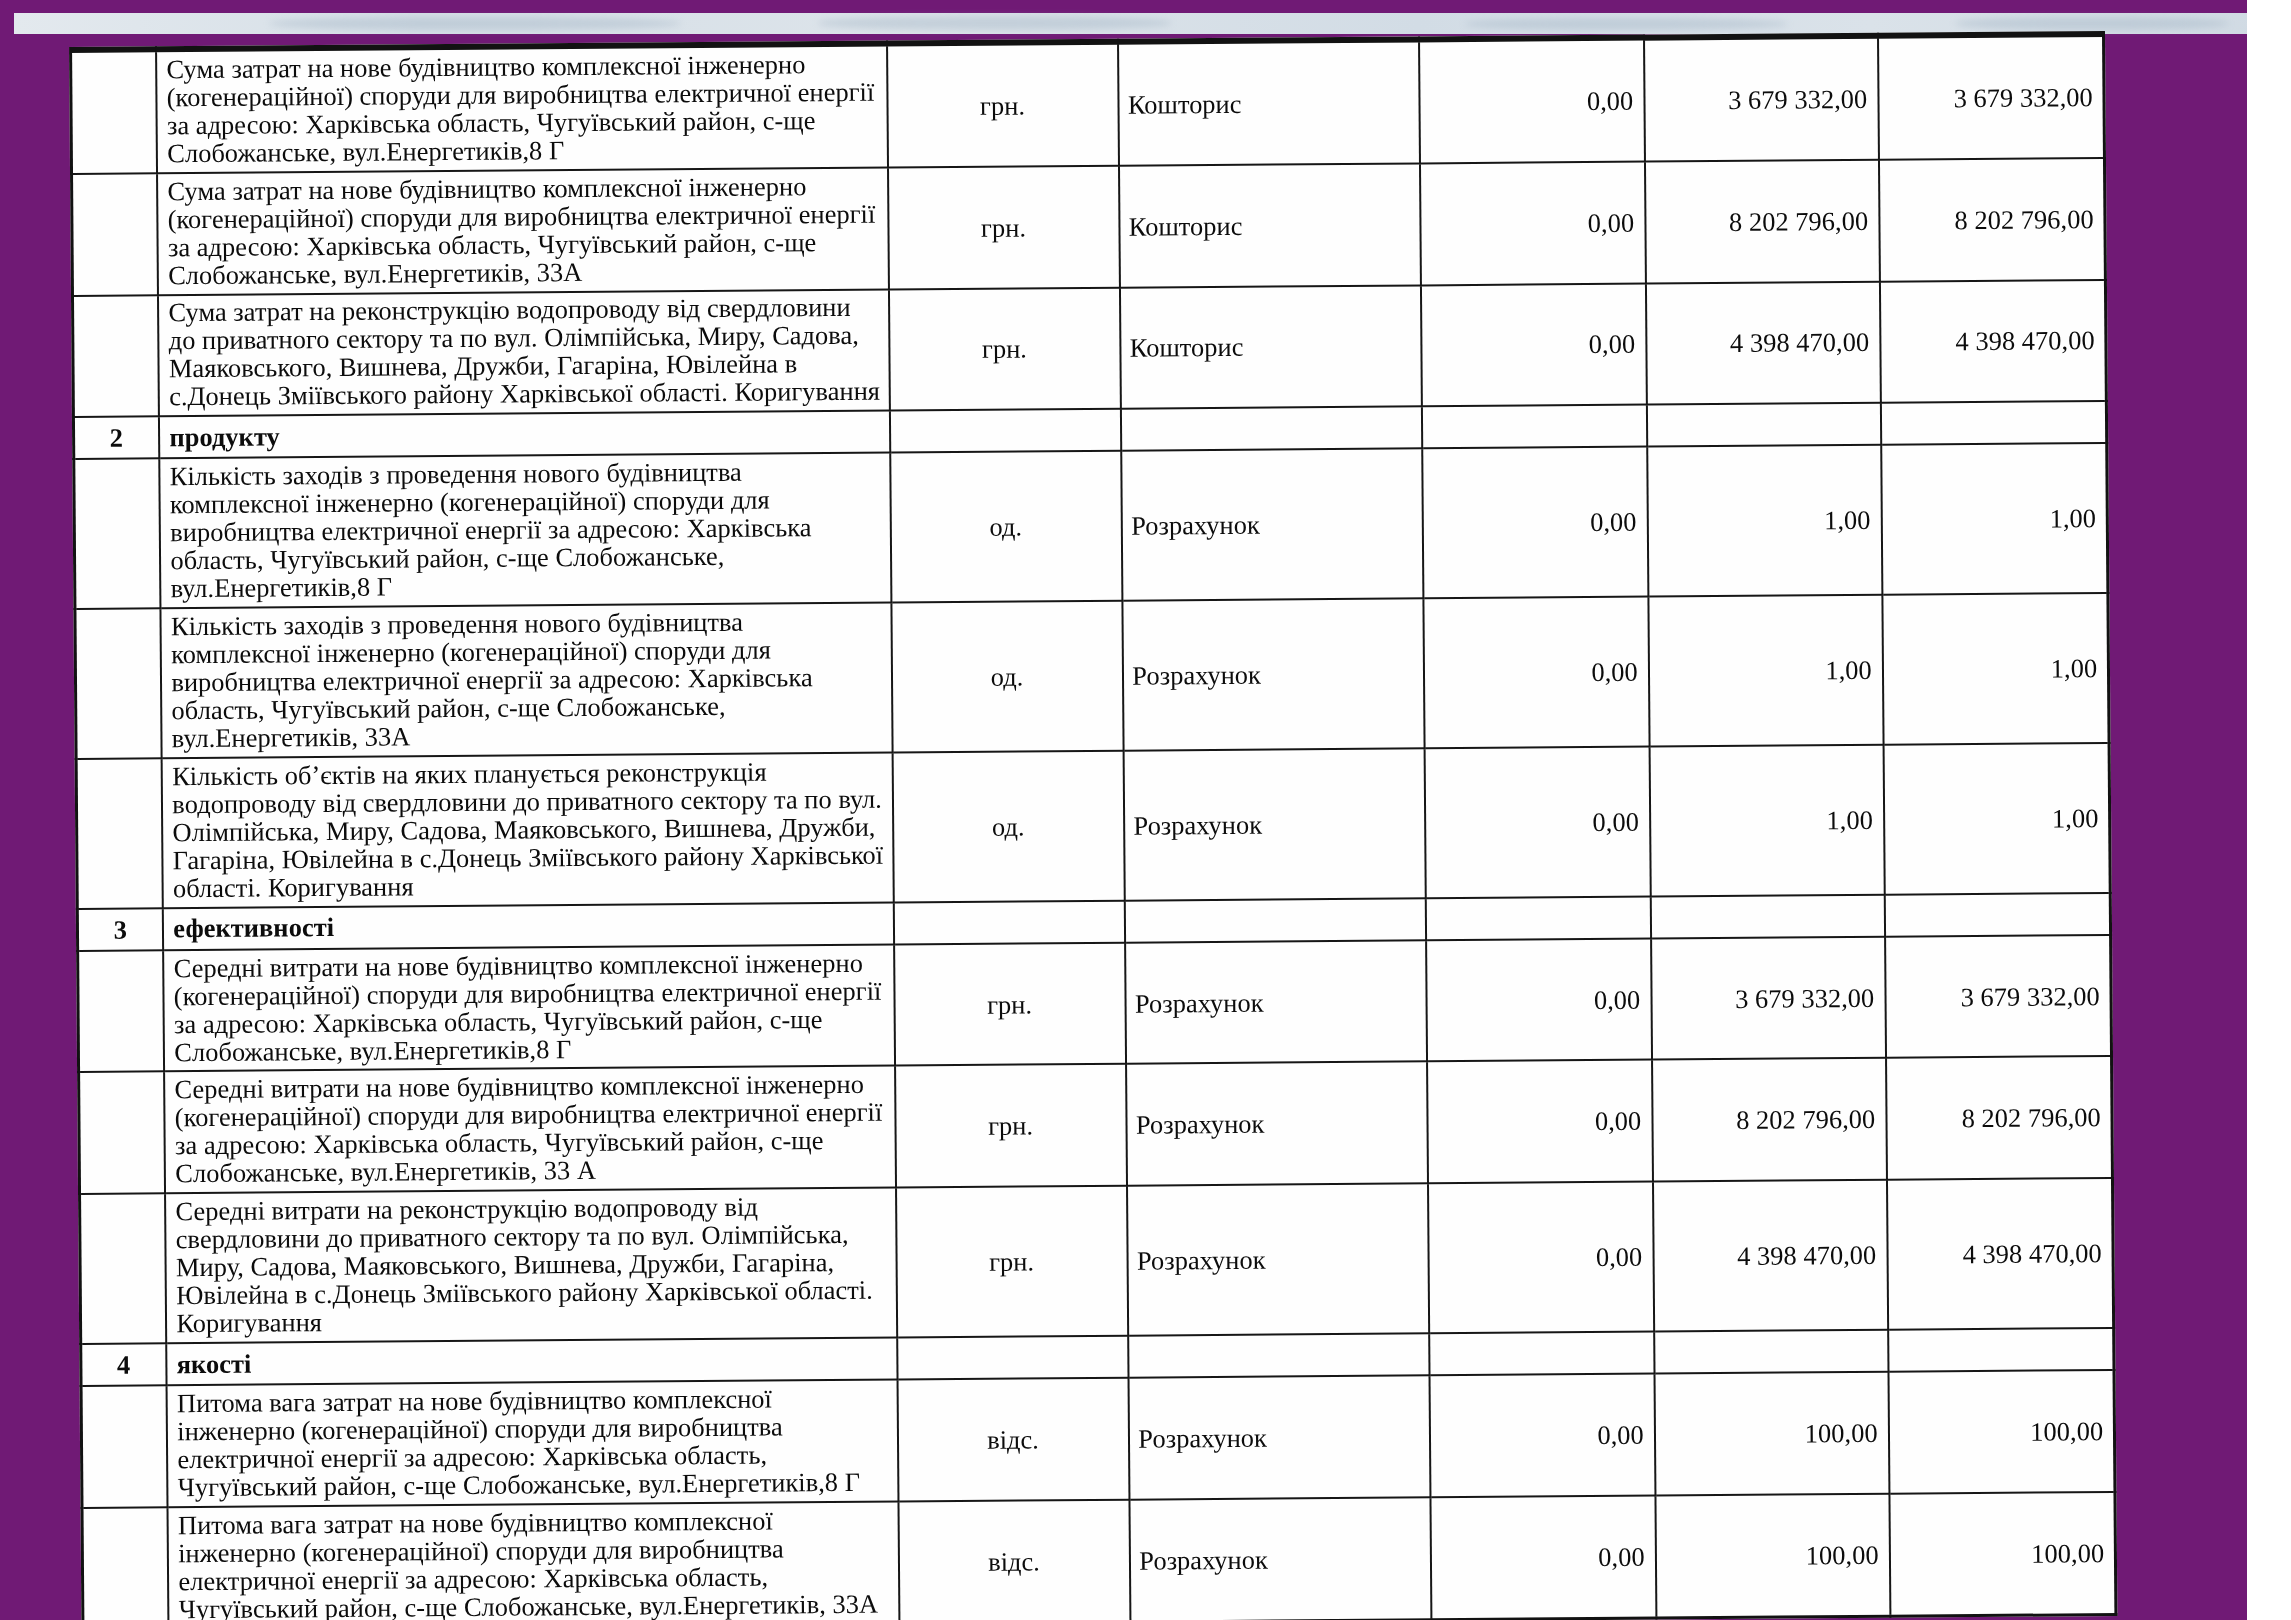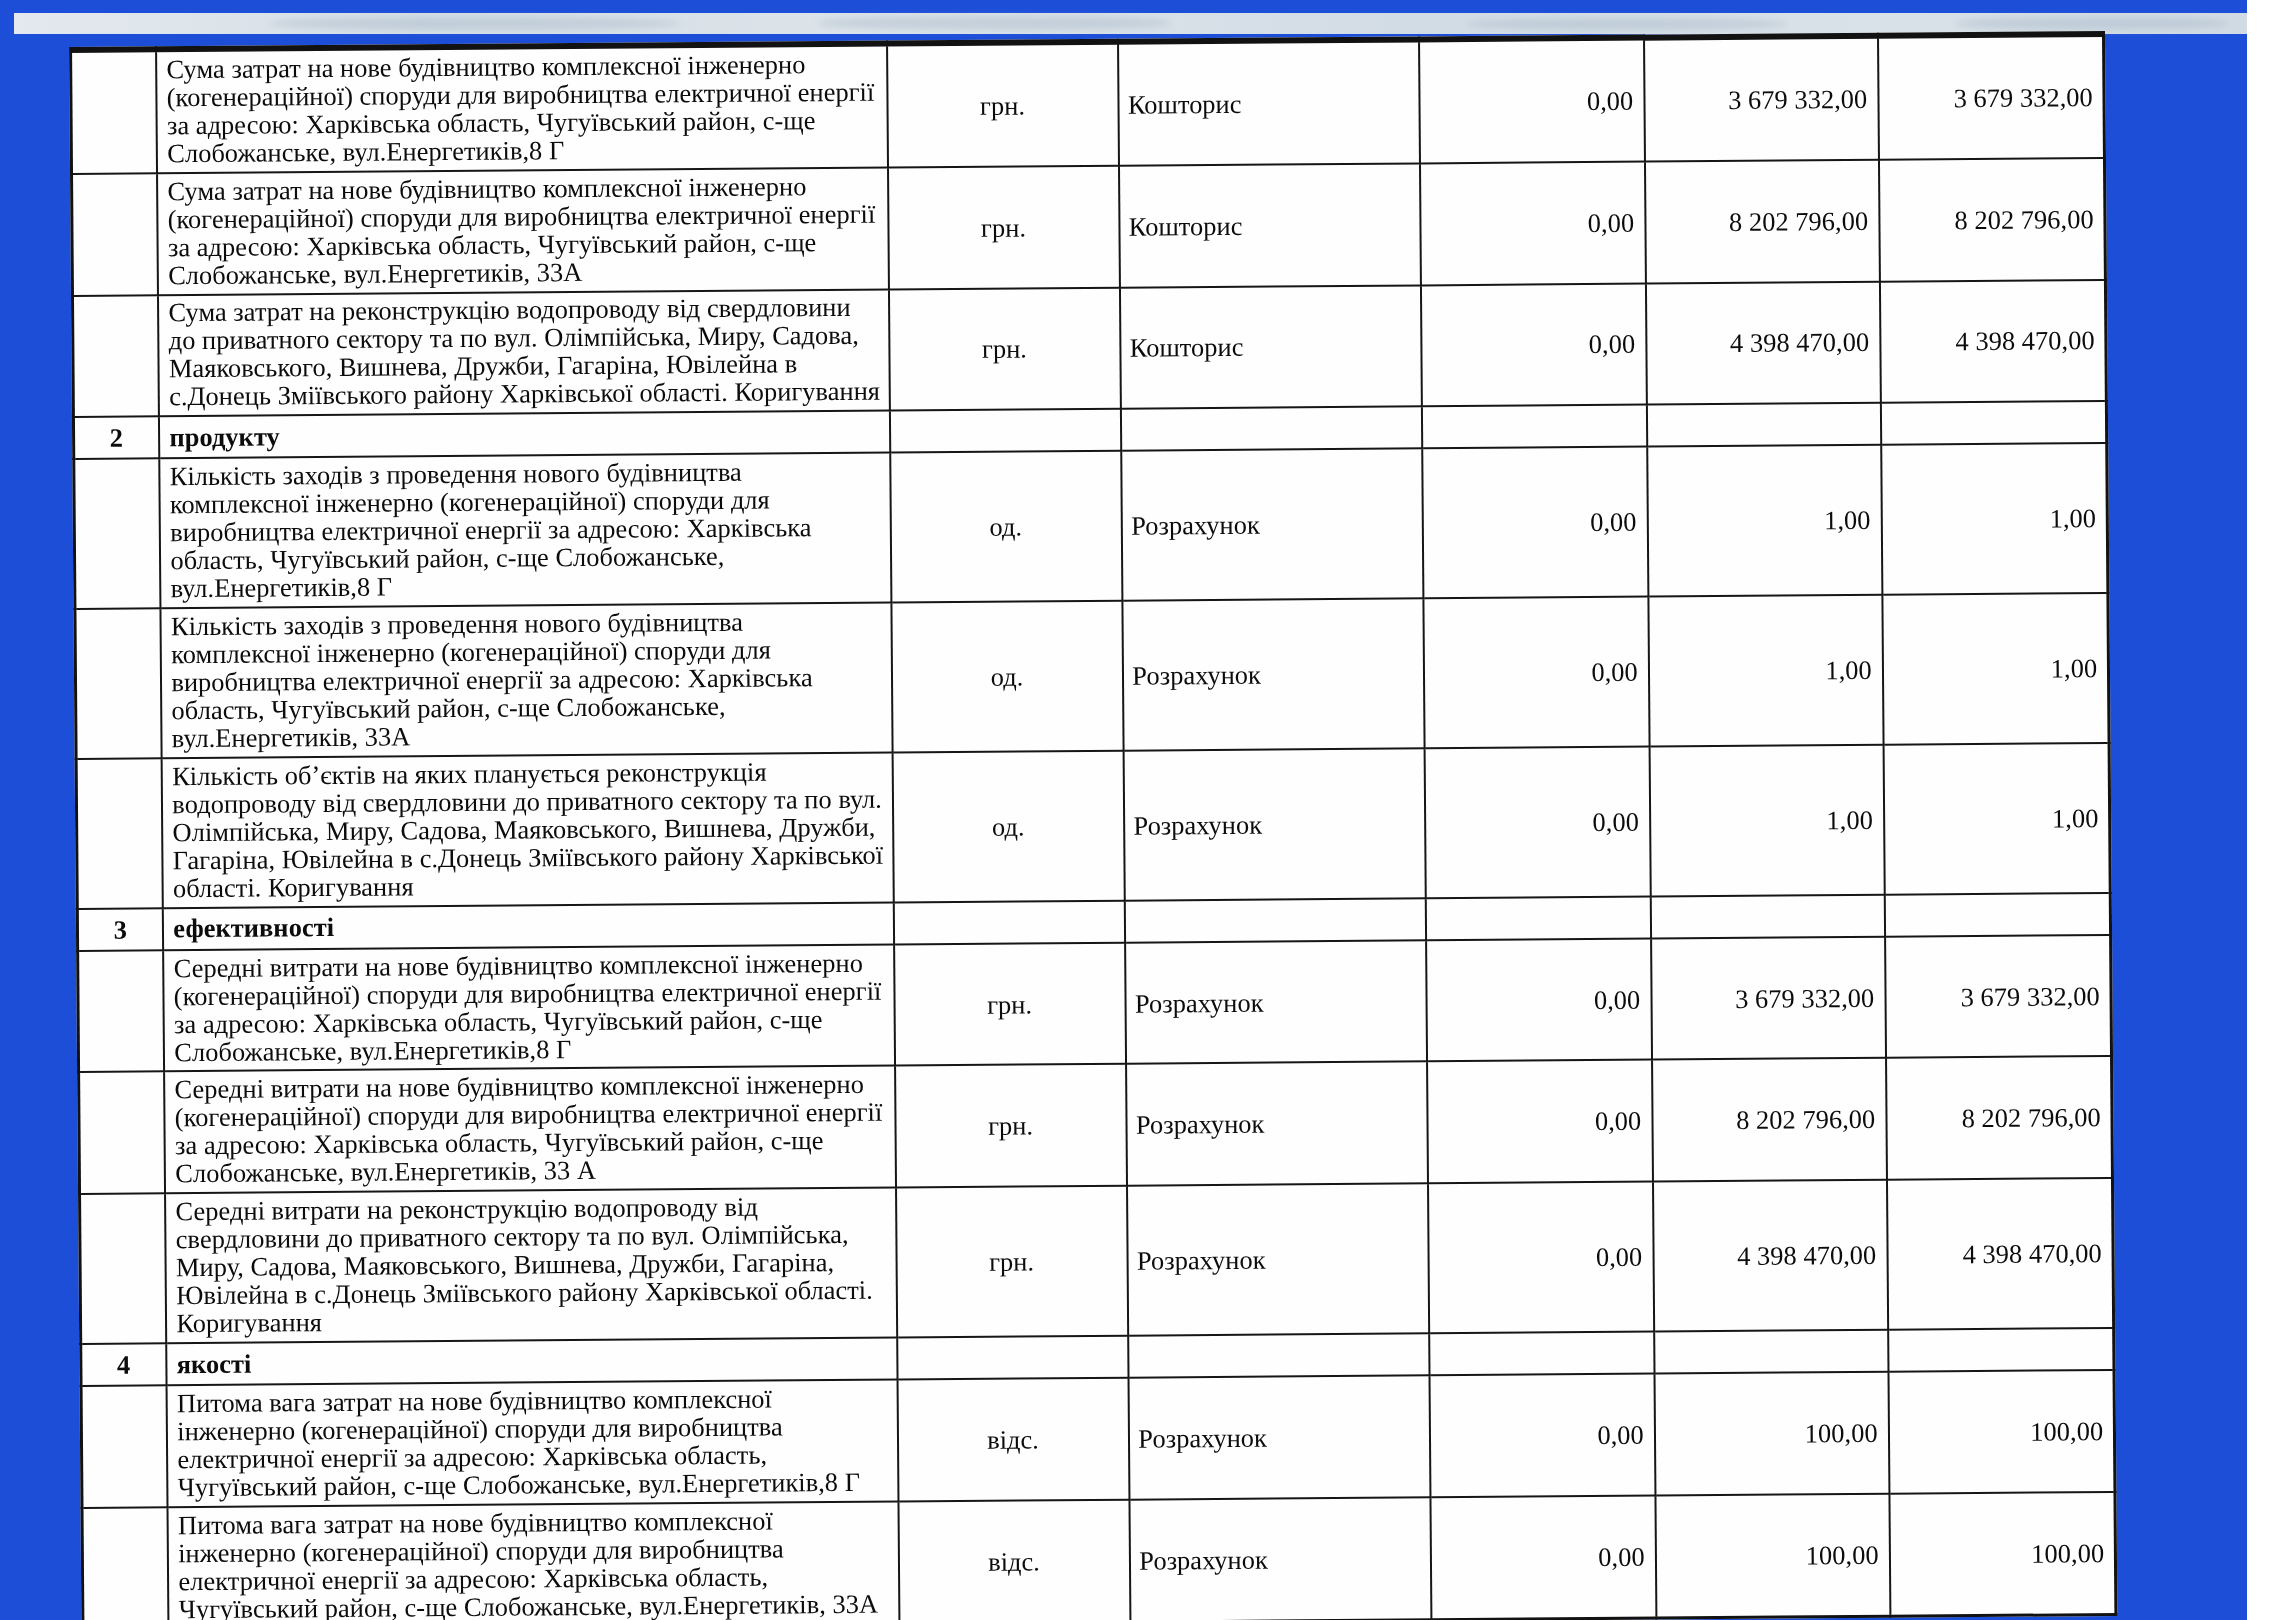--- a/index.html
+++ b/index.html
@@ -5,21 +5,21 @@
   html, body {
     margin: 0;
     padding: 0;
     background: #ffffff;
     font-family: "Liberation Serif", "DejaVu Serif", serif;
   }
   .page {
     position: relative;
     width: 2247px;
     height: 1620px;
-    background: #1d4ed8;
+    background: #701a75;
     overflow: hidden;
   }
   
   .scan-band {
     position: absolute;
     top: 12.7px;
     left: 13.7px;
     width: 2264px;
     height: 21.6px;
     background: linear-gradient(90deg,

